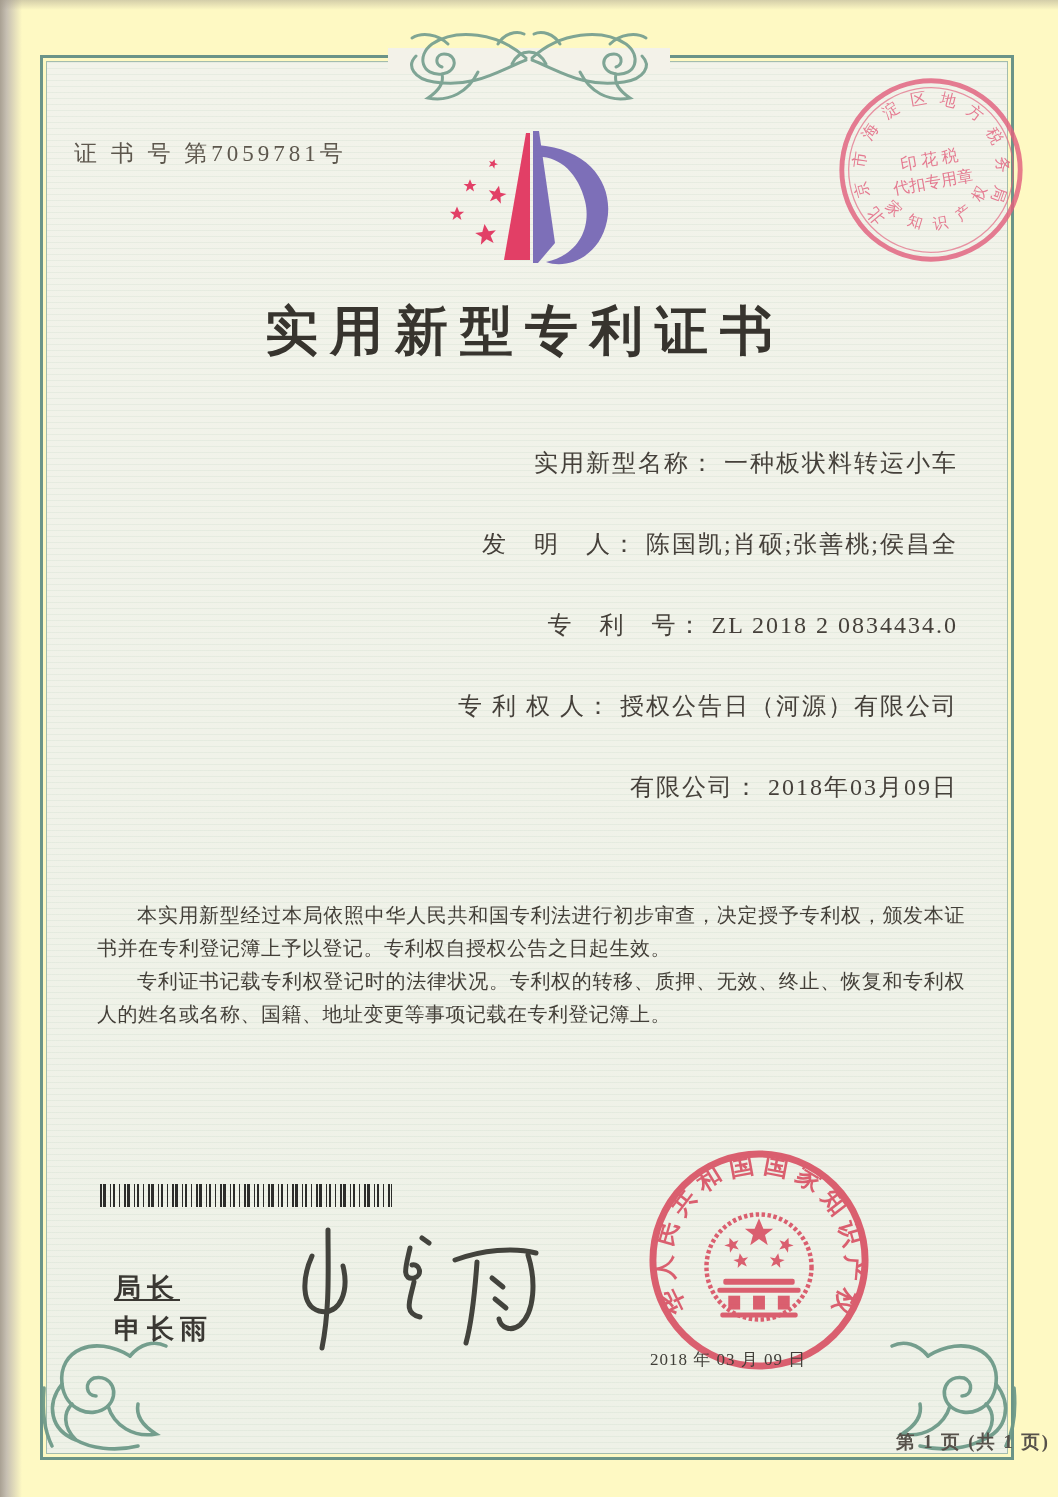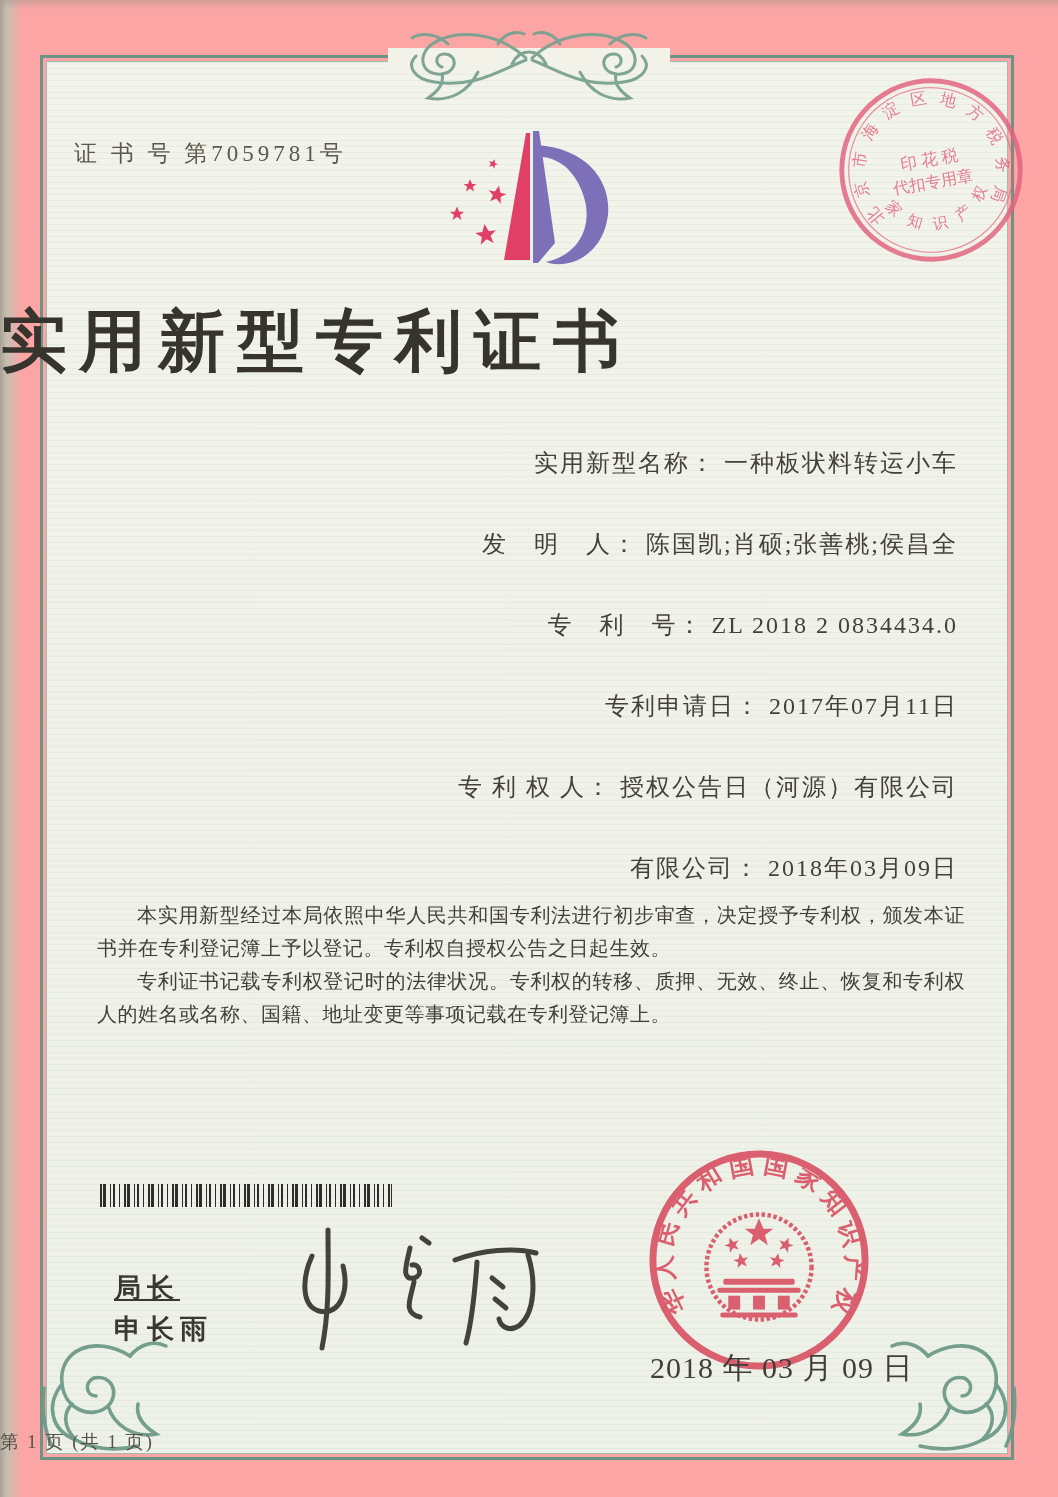--- a/index.html
+++ b/index.html
@@ -1,18 +1,18 @@
 <!DOCTYPE html>
 <html><head>
 <meta charset="utf-8">
 <style>
   html,body{margin:0;padding:0;background:#d8d4cb;}
   .page{
     position:relative; width:1058px; height:1497px; margin:0 auto;
-    background:#fca5a5;
+    background:#fef9c3;
     font-family:"Liberation Serif","DejaVu Serif",serif;
     overflow:hidden;
   }
   .scan-edge{
     position:absolute; left:0; top:0; bottom:0; width:22px;
     background:linear-gradient(90deg,#a9a193 0%,#c6bfb2 30%,rgba(246,242,233,0) 100%);
   }
   .scan-edge-top{
     position:absolute; left:0; top:0; right:0; height:10px;
     background:linear-gradient(180deg,rgba(160,152,138,.45),rgba(246,242,233,0));
@@ -31,22 +31,22 @@
   .content{ position:absolute; inset:0; }
 
   .cert-number{
     position:absolute; left:74px; top:138px;
     font-size:23px; letter-spacing:4px; color:#5d574d;
   }
   .logo{ position:absolute; left:440px; top:125px; }
   .tax-stamp{ position:absolute; left:833px; top:72px; opacity:.82; transform:rotate(-10deg); }
 
   .title{
-    position:absolute; left:0; top:296px; width:1050px; 
-    font-size:67px; font-weight:600; letter-spacing:12px; color:#37342e;
+    position:absolute; left:0; top:296px; width:1050px; text-align:center;
+    font-size:53px; font-weight:600; letter-spacing:12px; color:#37342e;
   }
   .fields{ position:absolute; left:100px; top:447px; right:100px;text-align:right; }
   .field-row{ height:81px; font-size:24px; color:#45403a; letter-spacing:2px; white-space:nowrap;}
   .field-label{ }
   .field-value{ margin-left:8px; }
 
   .paragraphs{
     position:absolute; left:97px; top:899px; width:868px;
     font-size:20px; line-height:33px; color:#433f38; text-align:justify;
     letter-spacing:.5px;
@@ -67,25 +67,25 @@
     font-family:"Liberation Sans","DejaVu Sans",sans-serif;
     font-weight:700; font-size:27px; color:#3a3833; letter-spacing:6px;
   }
   .signer-title{ top:1270px;text-decoration:underline; }
   .signer-name{ top:1311px; }
   .signature{ position:absolute; left:272px; top:1220px; opacity:.92; }
 
   .seal{ position:absolute; left:645px; top:1146px; opacity:.87; }
   .seal-date{
     position:absolute; left:650px; top:1348px; width:240px; 
-    font-size:30px; color:#403e38; letter-spacing:1px; white-space:nowrap;
+    font-size:17px; color:#403e38; letter-spacing:1px; white-space:nowrap;
   }
   .footer{
-    position:absolute; left:0; top:1429px; width:1050px; text-align:left;
-    font-size:18.5px; letter-spacing:2px; color:#56514a;
+    position:absolute; left:0; top:1429px; width:1050px; text-align:right;
+    font-size:18.5px; letter-spacing:2px; color:#56514a;font-weight:bold;
   }
 </style>
 </head>
 <body>
 
 <div class="page">
 
   <div class="scan-edge"></div>
   <div class="scan-edge-top"></div>
 
@@ -179,23 +179,20 @@
 
     <div class="fields">
       <div class="field-row">
         <span class="field-label">实用新型名称：</span><span class="field-value">一种板状料转运小车</span>
       </div>
       <div class="field-row">
         <span class="field-label">发　明　人：</span><span class="field-value">陈国凯;肖硕;张善桃;侯昌全</span>
       </div>
       <div class="field-row">
         <span class="field-label">专　利　号：</span><span class="field-value">ZL 2018 2 0834434.0</span>
-      </div>
-      <div class="field-row">
-        <span class="field-label">专利申请日：</span><span class="field-value">2017年07月11日</span>
       </div>
       <div class="field-row">
         <span class="field-label">专 利 权 人：</span><span class="field-value">授权公告日（河源）有限公司</span>
       </div>
       <div class="field-row">
         <span class="field-label">有限公司：</span><span class="field-value">2018年03月09日</span>
       </div>
     </div>
 
     <div class="paragraphs">

